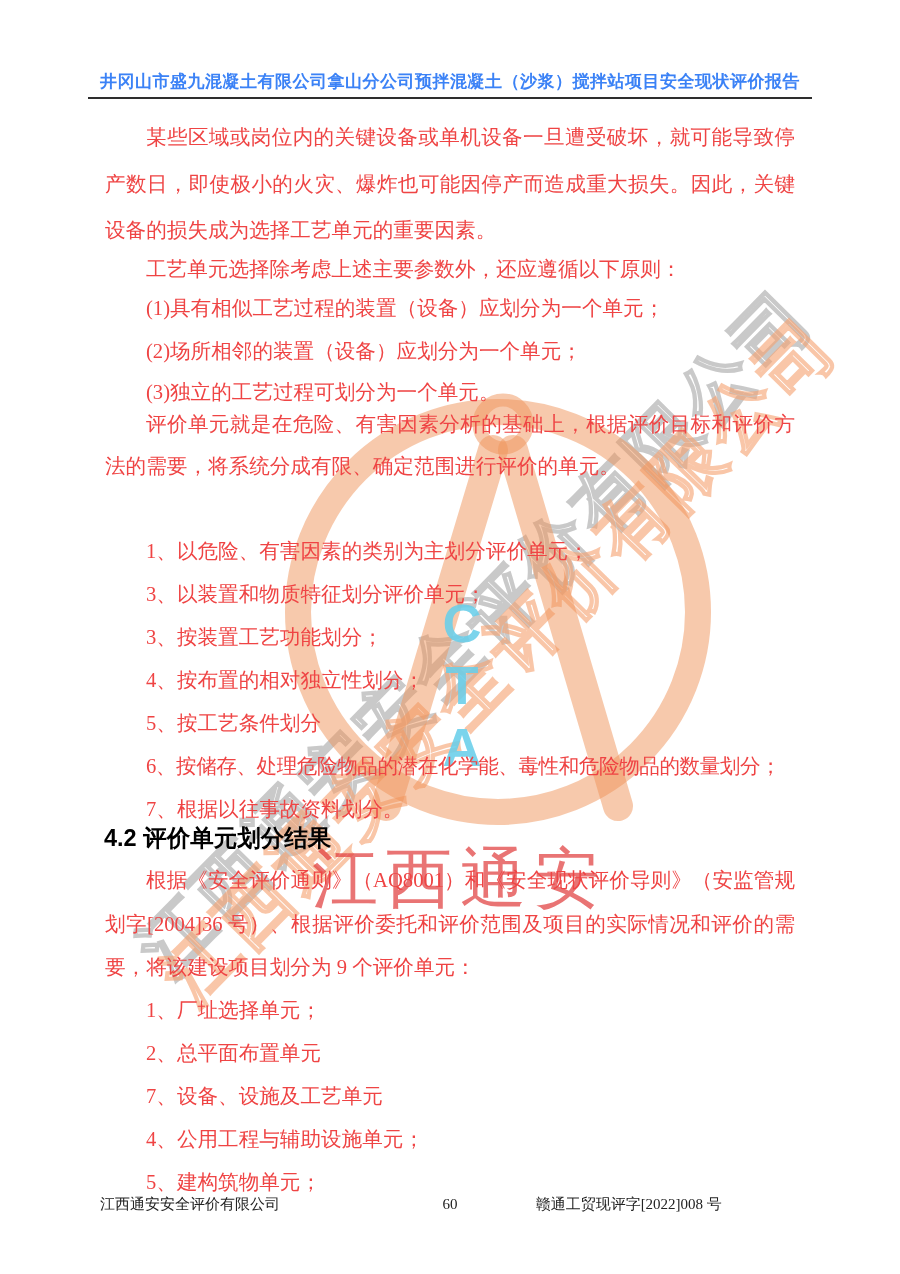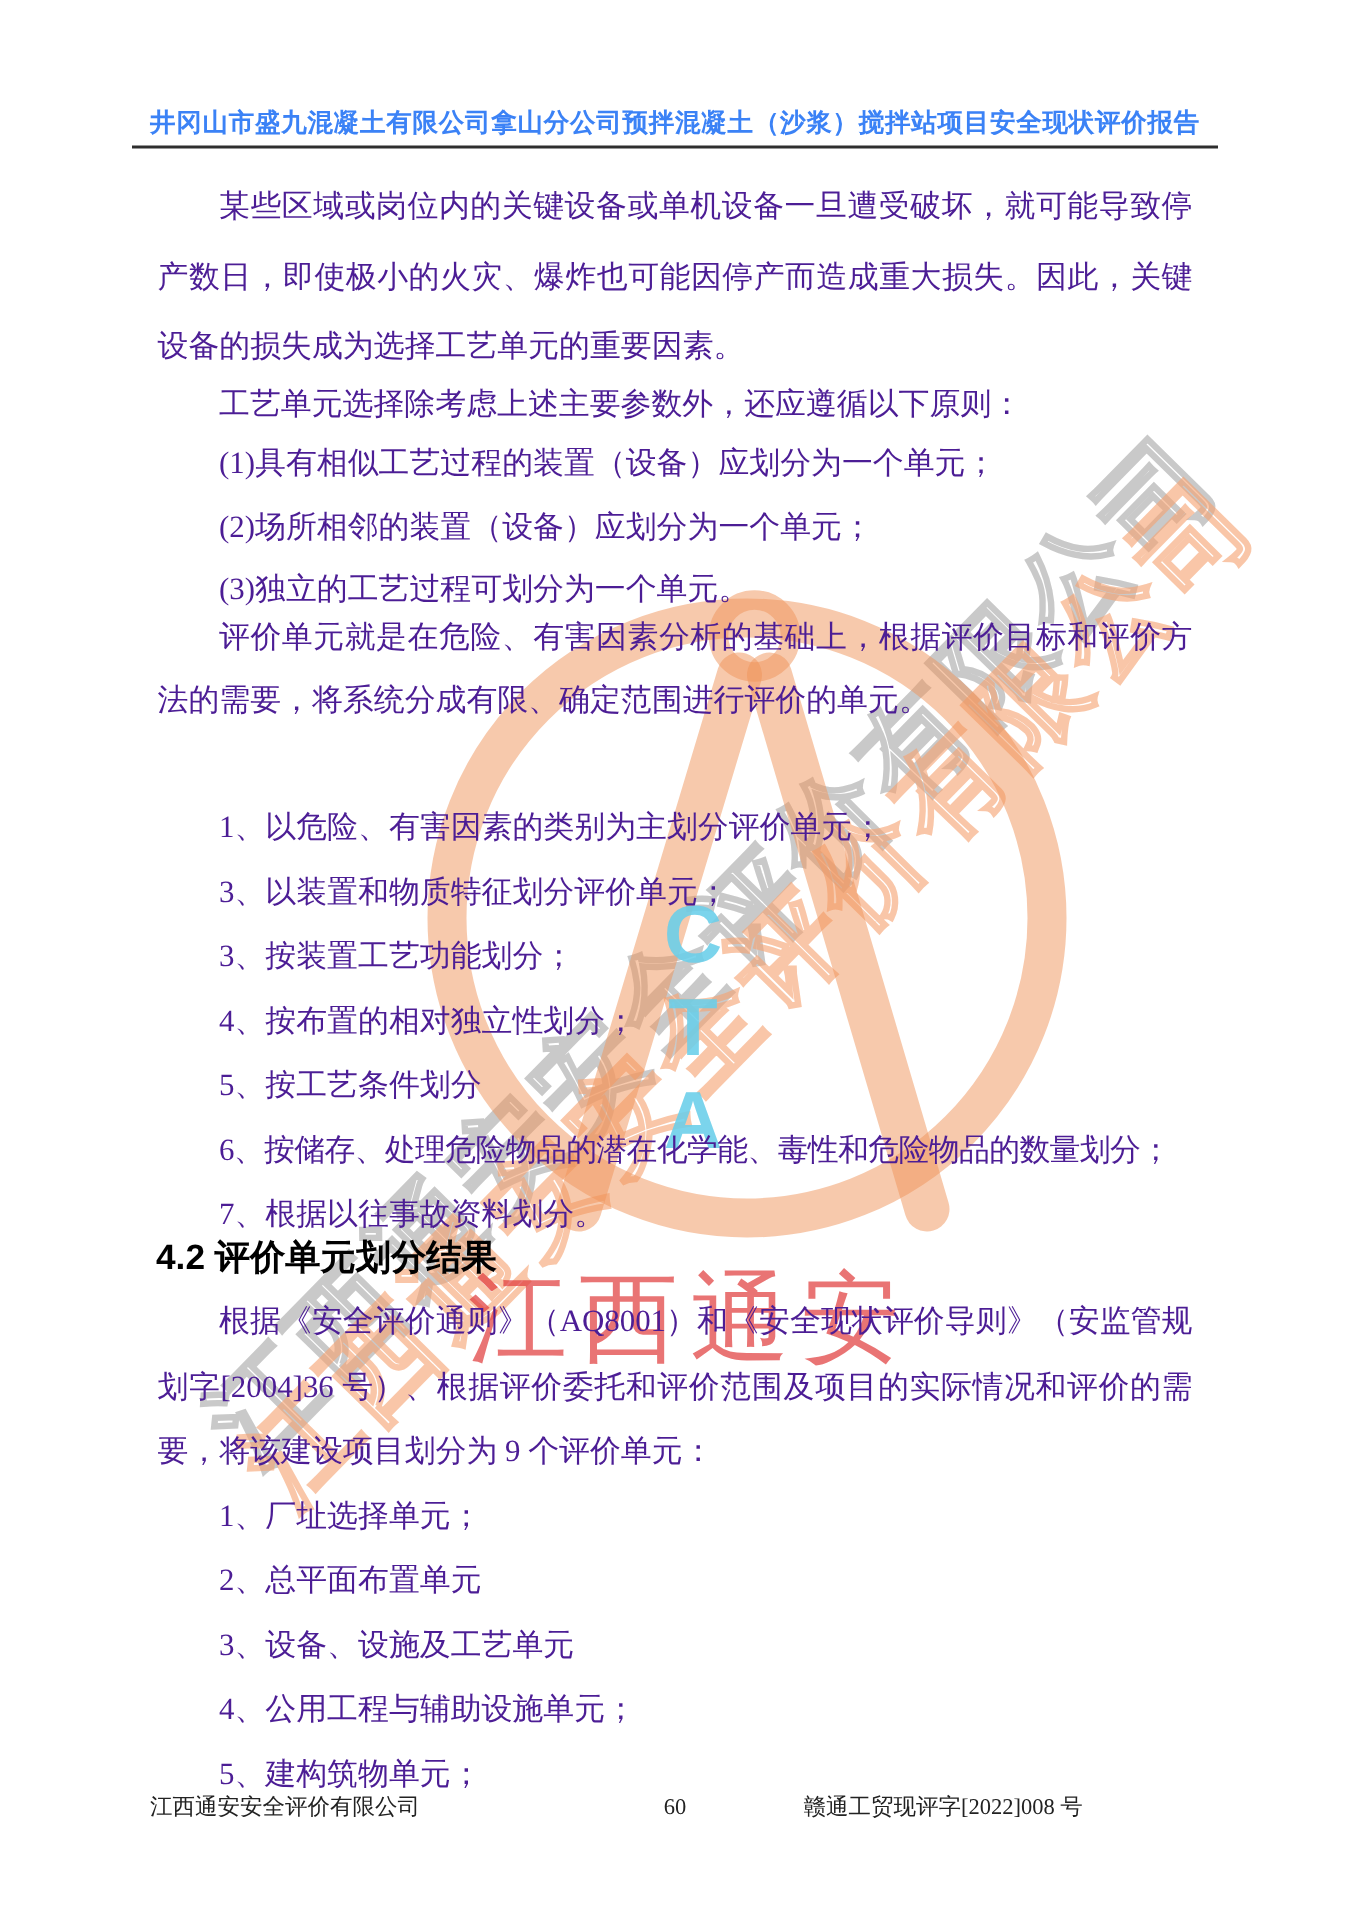--- a/index.html
+++ b/index.html
@@ -51,21 +51,21 @@
     position:absolute; top:1195px; left:100px; width:700px; z-index:10;
     display:flex; align-items:baseline; font-size:15px; color:#222;
   }
   .page-footer .f-left  { flex:1; text-align:left; }
   .page-footer .f-mid   { flex:0 0 auto; }
   .page-footer .f-right { flex:1; text-align:center; }
 
   
   .line {
     position:absolute; left:105px; width:690px; z-index:10;
-    font-size:20.6px; color:#4c1d95; white-space:nowrap;
+    font-size:20.6px; color:#ef4444; white-space:nowrap;
   }
   .ind   { text-indent:41px; }
   .just  { white-space:normal; text-align:justify; text-align-last:justify; }
   .tight { letter-spacing:-0.45px; }
   .heading {
     position:absolute; left:104px; top:822px; z-index:10;
     font-family:"Liberation Sans","DejaVu Sans",sans-serif;
     font-weight:bold; font-size:23.5px; color:#000; white-space:nowrap;
   }
 </style>
@@ -118,21 +118,21 @@
   <div class="line ind" style="top:795px">7、根据以往事故资料划分。</div>
 
   <div class="heading">4.2 评价单元划分结果</div>
 
   <div class="line ind just" style="top:866px">根据《安全评价通则》（AQ8001）和《安全现状评价导则》（安监管规</div>
   <div class="line just" style="top:910px">划字[2004]36 号）、根据评价委托和评价范围及项目的实际情况和评价的需</div>
   <div class="line" style="top:953px">要，将该建设项目划分为 9 个评价单元：</div>
 
   <div class="line ind" style="top:996px">1、厂址选择单元；</div>
   <div class="line ind" style="top:1039px">2、总平面布置单元</div>
-  <div class="line ind" style="top:1082px">3、设备、设施及工艺单元</div>
+  <div class="line ind" style="top:1082px">7、设备、设施及工艺单元</div>
   <div class="line ind" style="top:1125px">4、公用工程与辅助设施单元；</div>
   <div class="line ind" style="top:1168px">5、建构筑物单元；</div>
 
   <div class="page-footer">
     <span class="f-left">江西通安安全评价有限公司</span>
     <span class="f-mid">60</span>
     <span class="f-right">赣通工贸现评字[2022]008 号</span>
   </div>
 
 </div>

